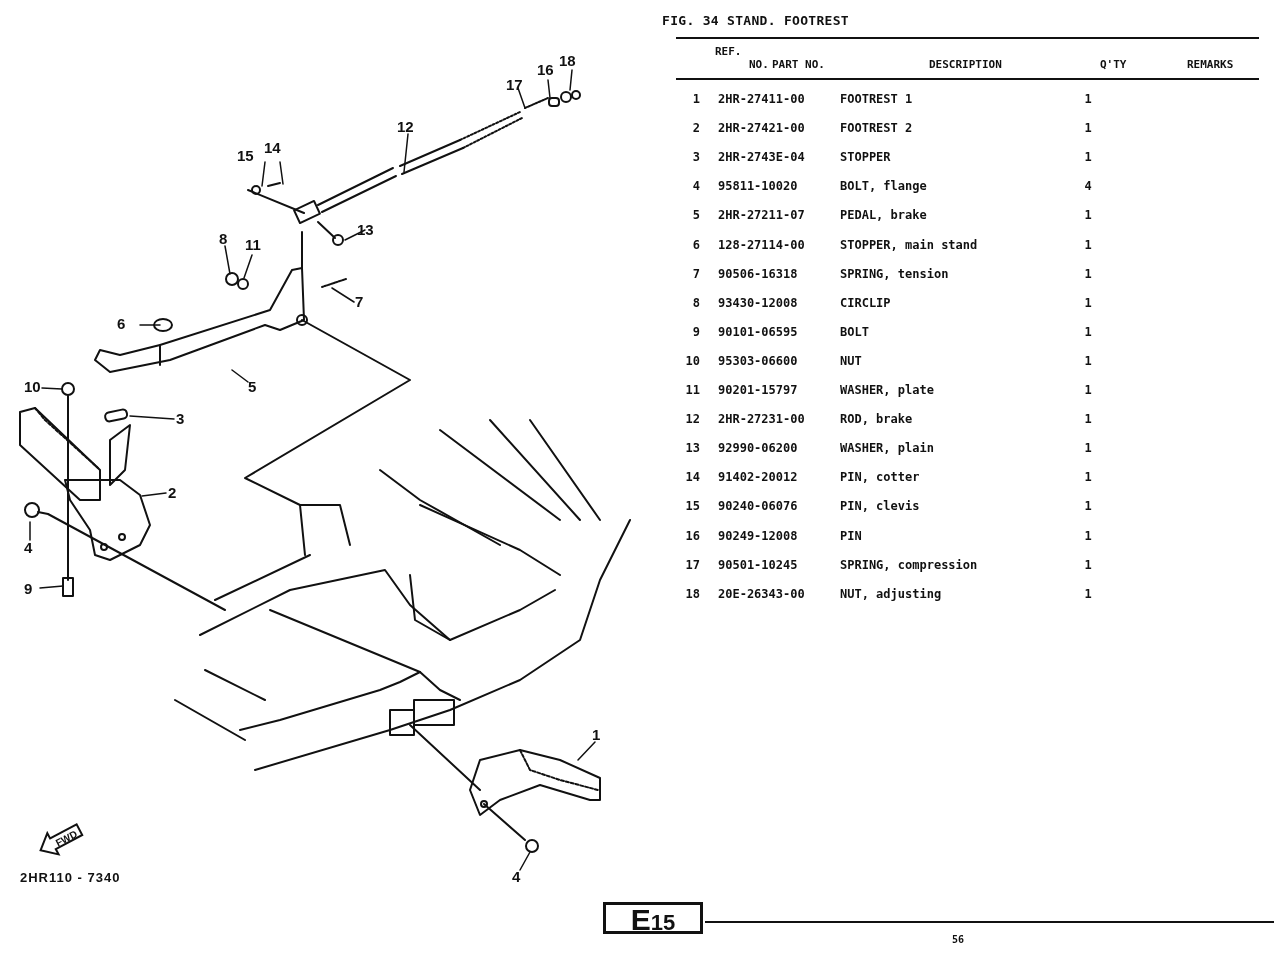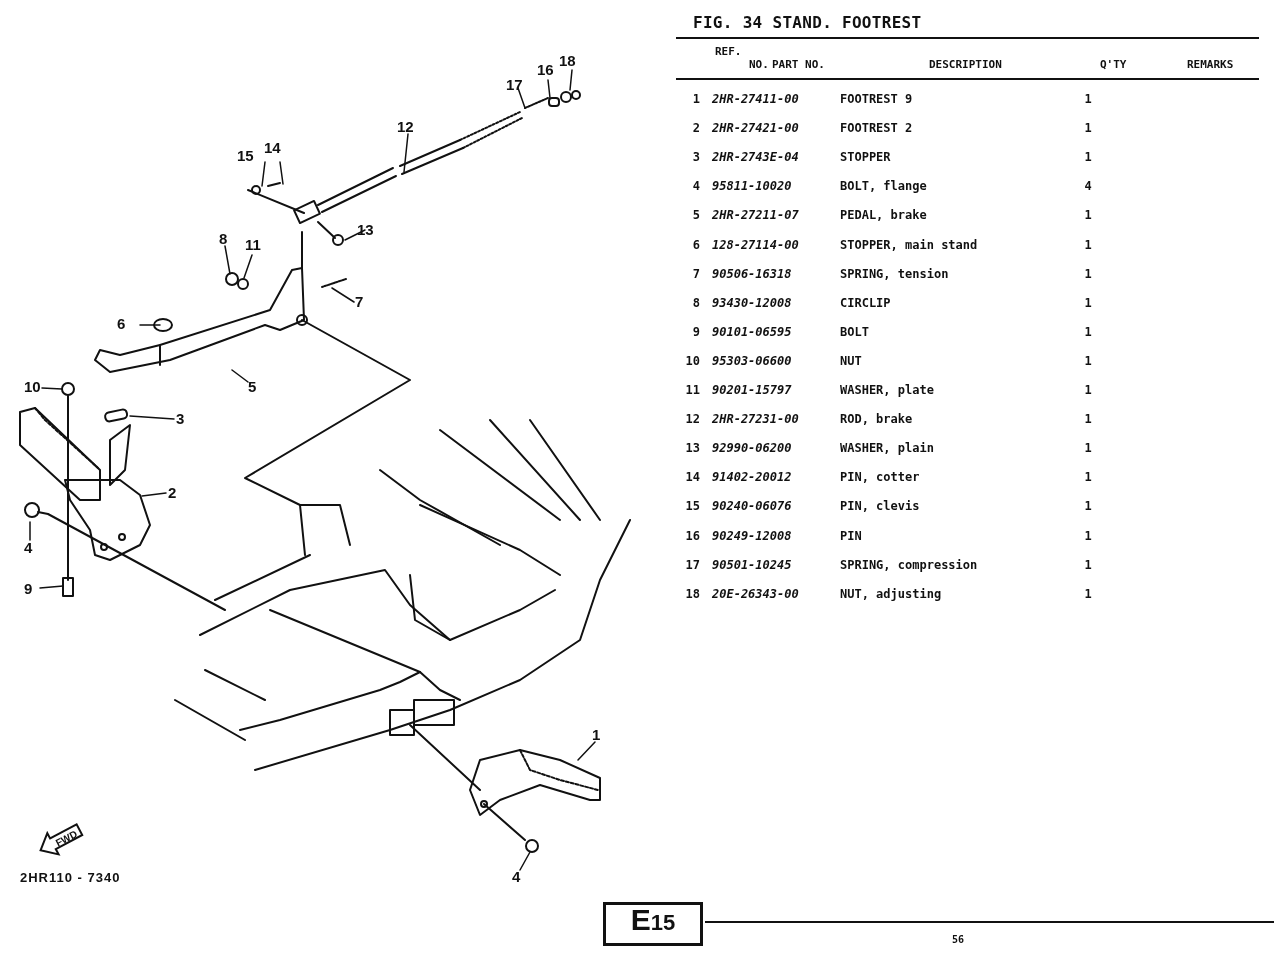--- a/index.html
+++ b/index.html
@@ -1,30 +1,30 @@
 <!DOCTYPE html>
 <html><head>
 <meta charset="utf-8">
 <style>
   html, body { margin:0; padding:0; background:#fff; }
   body { width:1274px; height:956px; position:relative; overflow:hidden;
          font-family:"DejaVu Sans Mono", monospace; color:#111; }
   .mono { font-family:"DejaVu Sans Mono", monospace; font-weight:bold; }
-  #fig-title { position:absolute; left:693px; top:13px; font-size:16px; letter-spacing:0.3px; }
+  #fig-title { position:absolute; left:662px; top:13px; font-size:13px; letter-spacing:0.3px; }
   .rule { position:absolute; height:2px; background:#111; }
   .hdr { position:absolute; font-size:11px; font-weight:bold;margin-left:32px; }
   .row { position:absolute; left:676px; width:560px; height:29px; font-size:12px; font-weight:bold; }
   .row span { position:absolute; top:0; white-space:nowrap; }
   .c-ref { width:24px; text-align:right; left:0; }
-  .c-part { left:36px;font-style:italic; }
+  .c-part { left:42px; }
   .c-desc { left:164px; }
   .c-qty { left:406px; width:12px; text-align:center; }
   #diagram { position:absolute; left:0; top:0; width:660px; height:900px; }
   #diagram text { font-family:"Liberation Sans", sans-serif; font-size:15px; font-weight:bold; fill:#111; }
-  #section-box { position:absolute; left:603px; top:902px; width:100px; height:44px;
+  #section-box { position:absolute; left:603px; top:902px; width:100px; height:32px;
                  border:3px solid #111; box-sizing:border-box; font-family:"Liberation Sans", sans-serif;
                  font-weight:bold; font-size:30px; line-height:30px; text-align:center; }
   #section-box small { font-size:22px; }
   #footer-rule { position:absolute; left:705px; top:921px; width:569px; height:2px; background:#111; }
   #page-num { position:absolute; left:952px; top:934px; font-size:10px; font-weight:bold; }
   #code { position:absolute; left:20px; top:870px; font-family:"Liberation Sans", sans-serif; font-size:13px; font-weight:bold; letter-spacing:1px; }
 </style>
 </head>
 <body>
 
@@ -36,21 +36,21 @@
 <div class="hdr mono" style="left:740px; top:58px;">PART NO.</div>
 <div class="hdr mono" style="left:897px; top:58px;">DESCRIPTION</div>
 <div class="hdr mono" style="left:1068px; top:58px;">Q'TY</div>
 <div class="hdr mono" style="left:1155px; top:58px;">REMARKS</div>
 <div class="rule" style="left:676px; top:78px; width:583px;"></div>
 
 <div id="parts-table">
     <div class="row mono" style="top: 92px;">
       <span class="c-ref">1</span>
       <span class="c-part">2HR-27411-00</span>
-      <span class="c-desc">FOOTREST 9</span>
+      <span class="c-desc">FOOTREST 1</span>
       <span class="c-qty">1</span>
     </div>
     <div class="row mono" style="top: 121.1px;">
       <span class="c-ref">2</span>
       <span class="c-part">2HR-27421-00</span>
       <span class="c-desc">FOOTREST 2</span>
       <span class="c-qty">1</span>
     </div>
     <div class="row mono" style="top: 150.2px;">
       <span class="c-ref">3</span>

